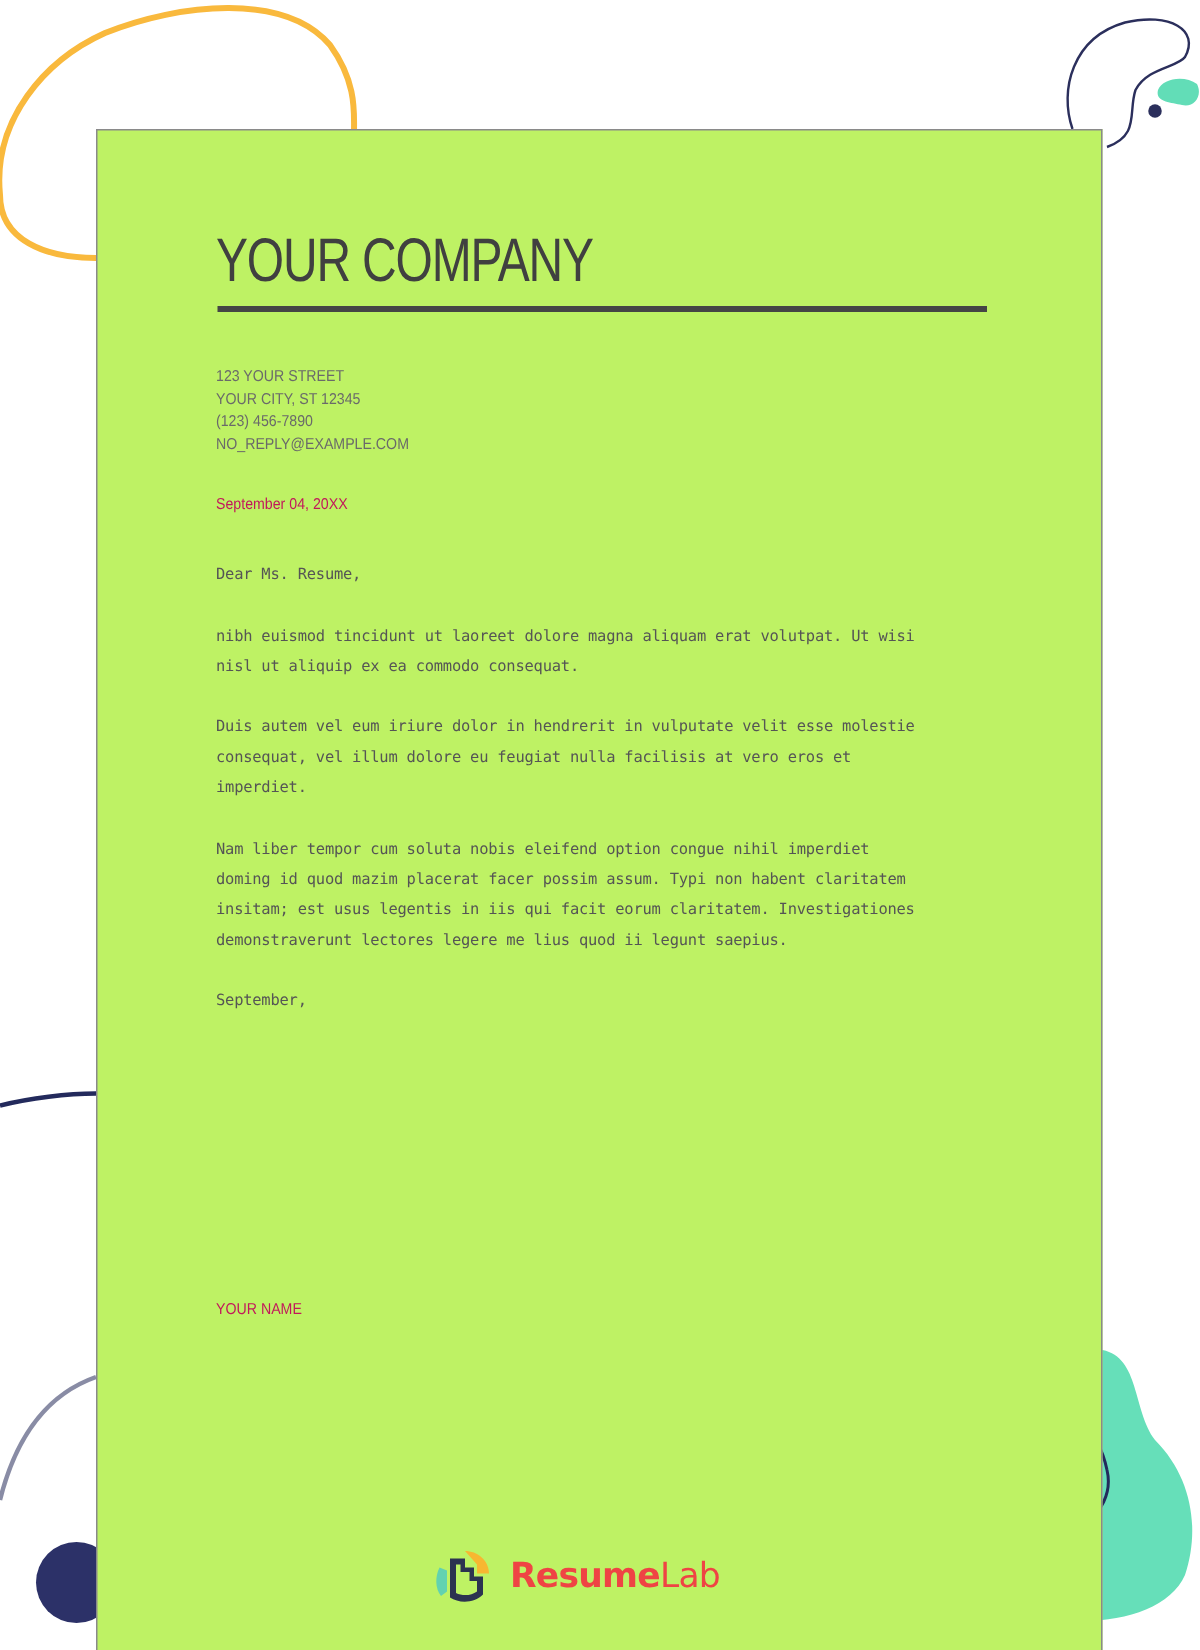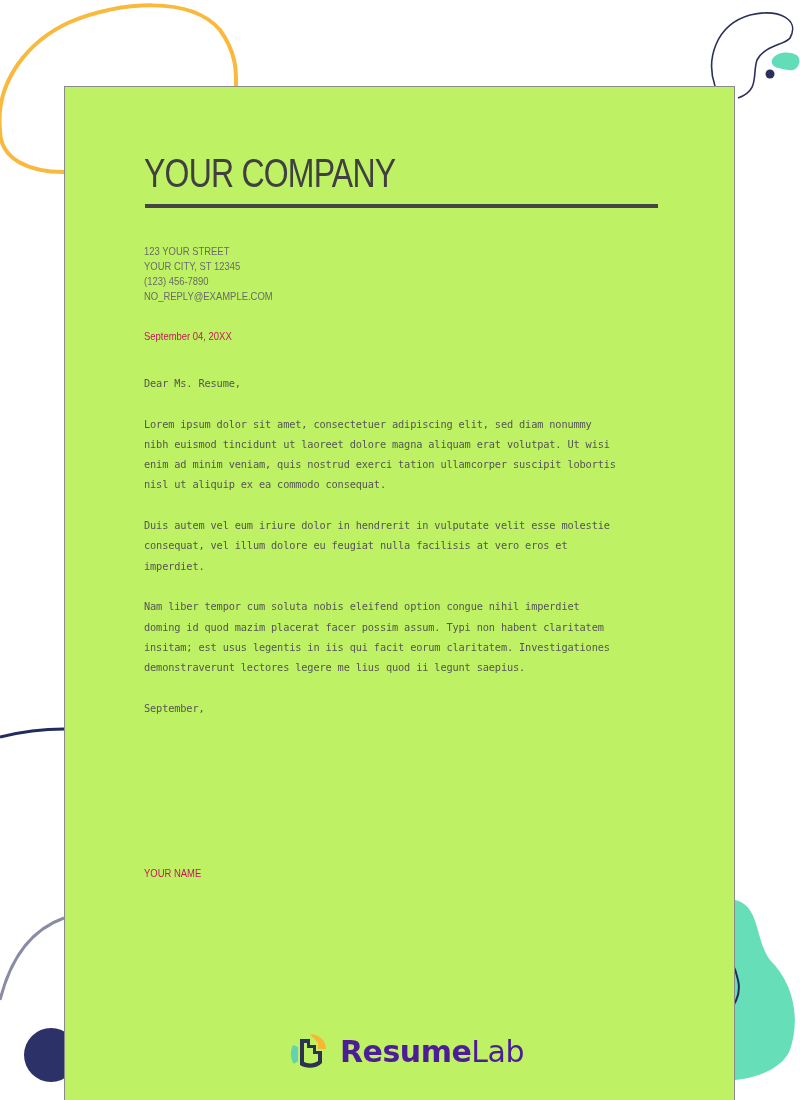--- a/index.html
+++ b/index.html
@@ -44,21 +44,21 @@
     .signature {
       position: absolute; left: 79px; top: 780px;
       font-family: "Liberation Sans", sans-serif; font-size: 10.5px; color: #c2185b;
       transform: scaleX(0.9); transform-origin: left top; white-space: nowrap;
     }
     .brand {
       position: absolute; left: 288px; top: 1026px; height: 50px;
       display: flex; align-items: center; gap: 12px;
     }
     .brand-text {
-      font-family: "DejaVu Sans", sans-serif; font-size: 30px; color: #4c1d95; letter-spacing: -0.5px;
+      font-family: "DejaVu Sans", sans-serif; font-size: 23px; color: #ef4444; letter-spacing: -0.5px;
     }
     .brand-text .b1 { font-weight: bold; }
     .brand-text .b2 { font-weight: normal; }
   </style>
 </head>
 <body>
 
 <svg class="decor" viewBox="0 0 800 1100" xmlns="http://www.w3.org/2000/svg">
 
   <path d="M64 172 C 30 172, 0 160, 0 130 C -5 80, 30 40, 70 22 C 120 2, 190 -5, 220 30 C 238 55, 236 75, 236 88" fill="none" stroke="#f9b93d" stroke-width="4" stroke-linecap="round"></path>
@@ -93,23 +93,21 @@
     <div>YOUR CITY, ST 12345</div>
     <div>(123) 456-7890</div>
     <div>NO_REPLY@EXAMPLE.COM</div>
   </div>
 
   <div class="date">September 04, 20XX</div>
 
   <div class="body-text">
     <p>Dear Ms. Resume,</p>
     <p>
-      <span class="line">Lorem ipsum dolor sit amet, consectetuer adipiscing elit, sed diam nonummy</span>
       <span class="line">nibh euismod tincidunt ut laoreet dolore magna aliquam erat volutpat. Ut wisi</span>
-      <span class="line">enim ad minim veniam, quis nostrud exerci tation ullamcorper suscipit lobortis</span>
       <span class="line">nisl ut aliquip ex ea commodo consequat.</span>
     </p>
     <p>
       <span class="line">Duis autem vel eum iriure dolor in hendrerit in vulputate velit esse molestie</span>
       <span class="line">consequat, vel illum dolore eu feugiat nulla facilisis at vero eros et</span>
       <span class="line">imperdiet.</span>
     </p>
     <p>
       <span class="line">Nam liber tempor cum soluta nobis eleifend option congue nihil imperdiet</span>
       <span class="line">doming id quod mazim placerat facer possim assum. Typi non habent claritatem</span>

